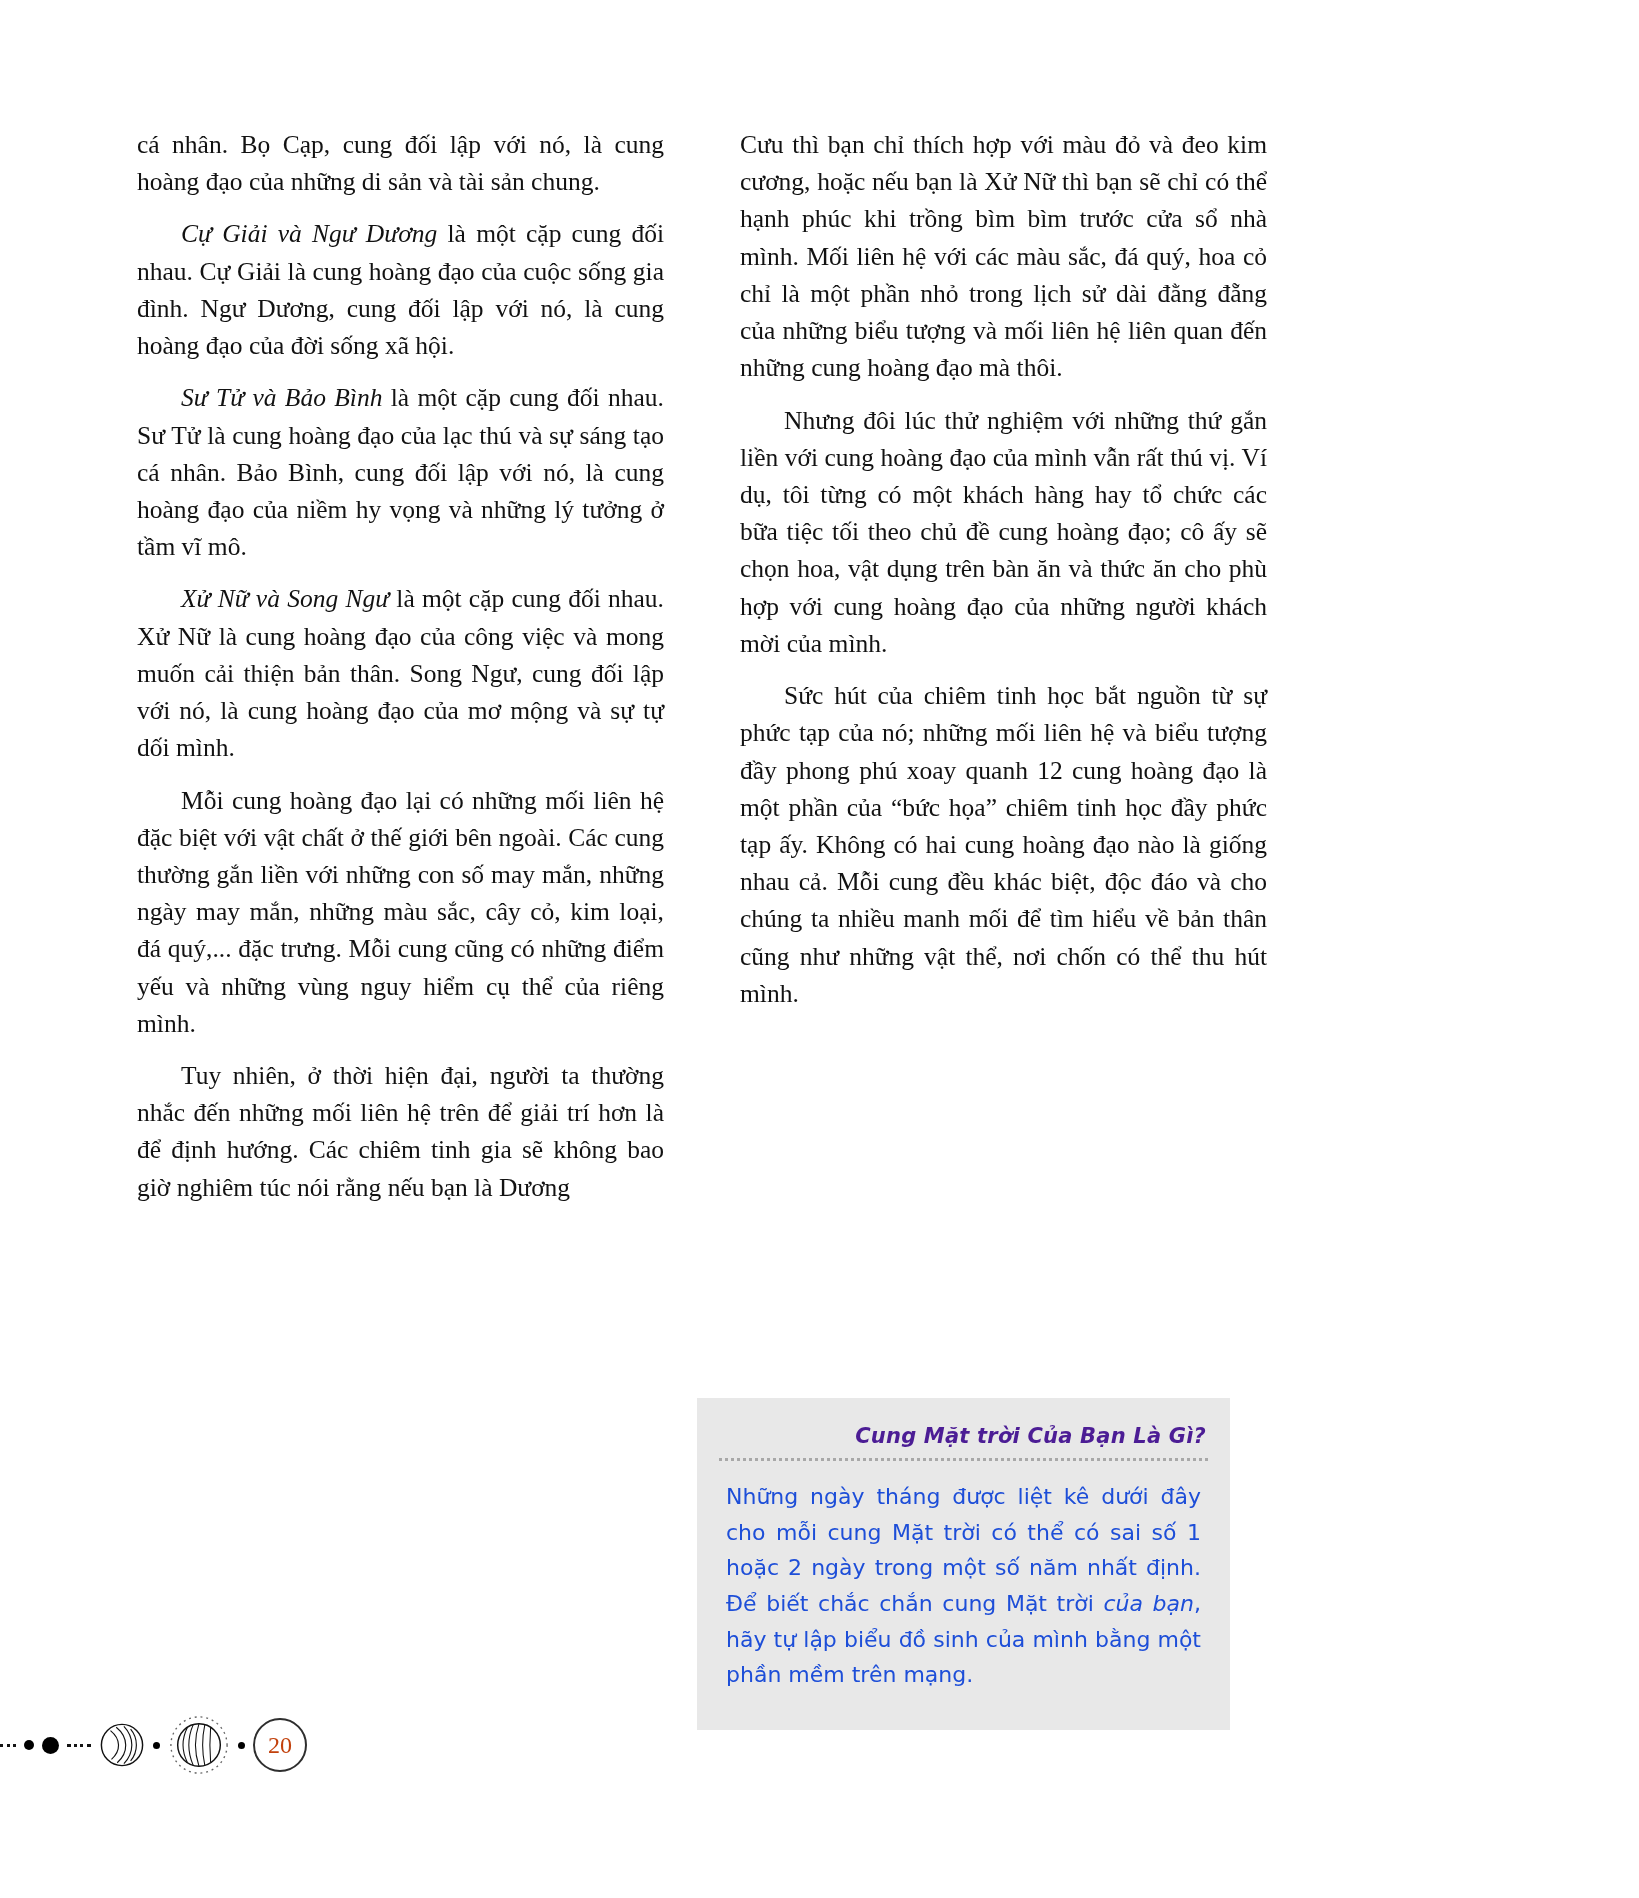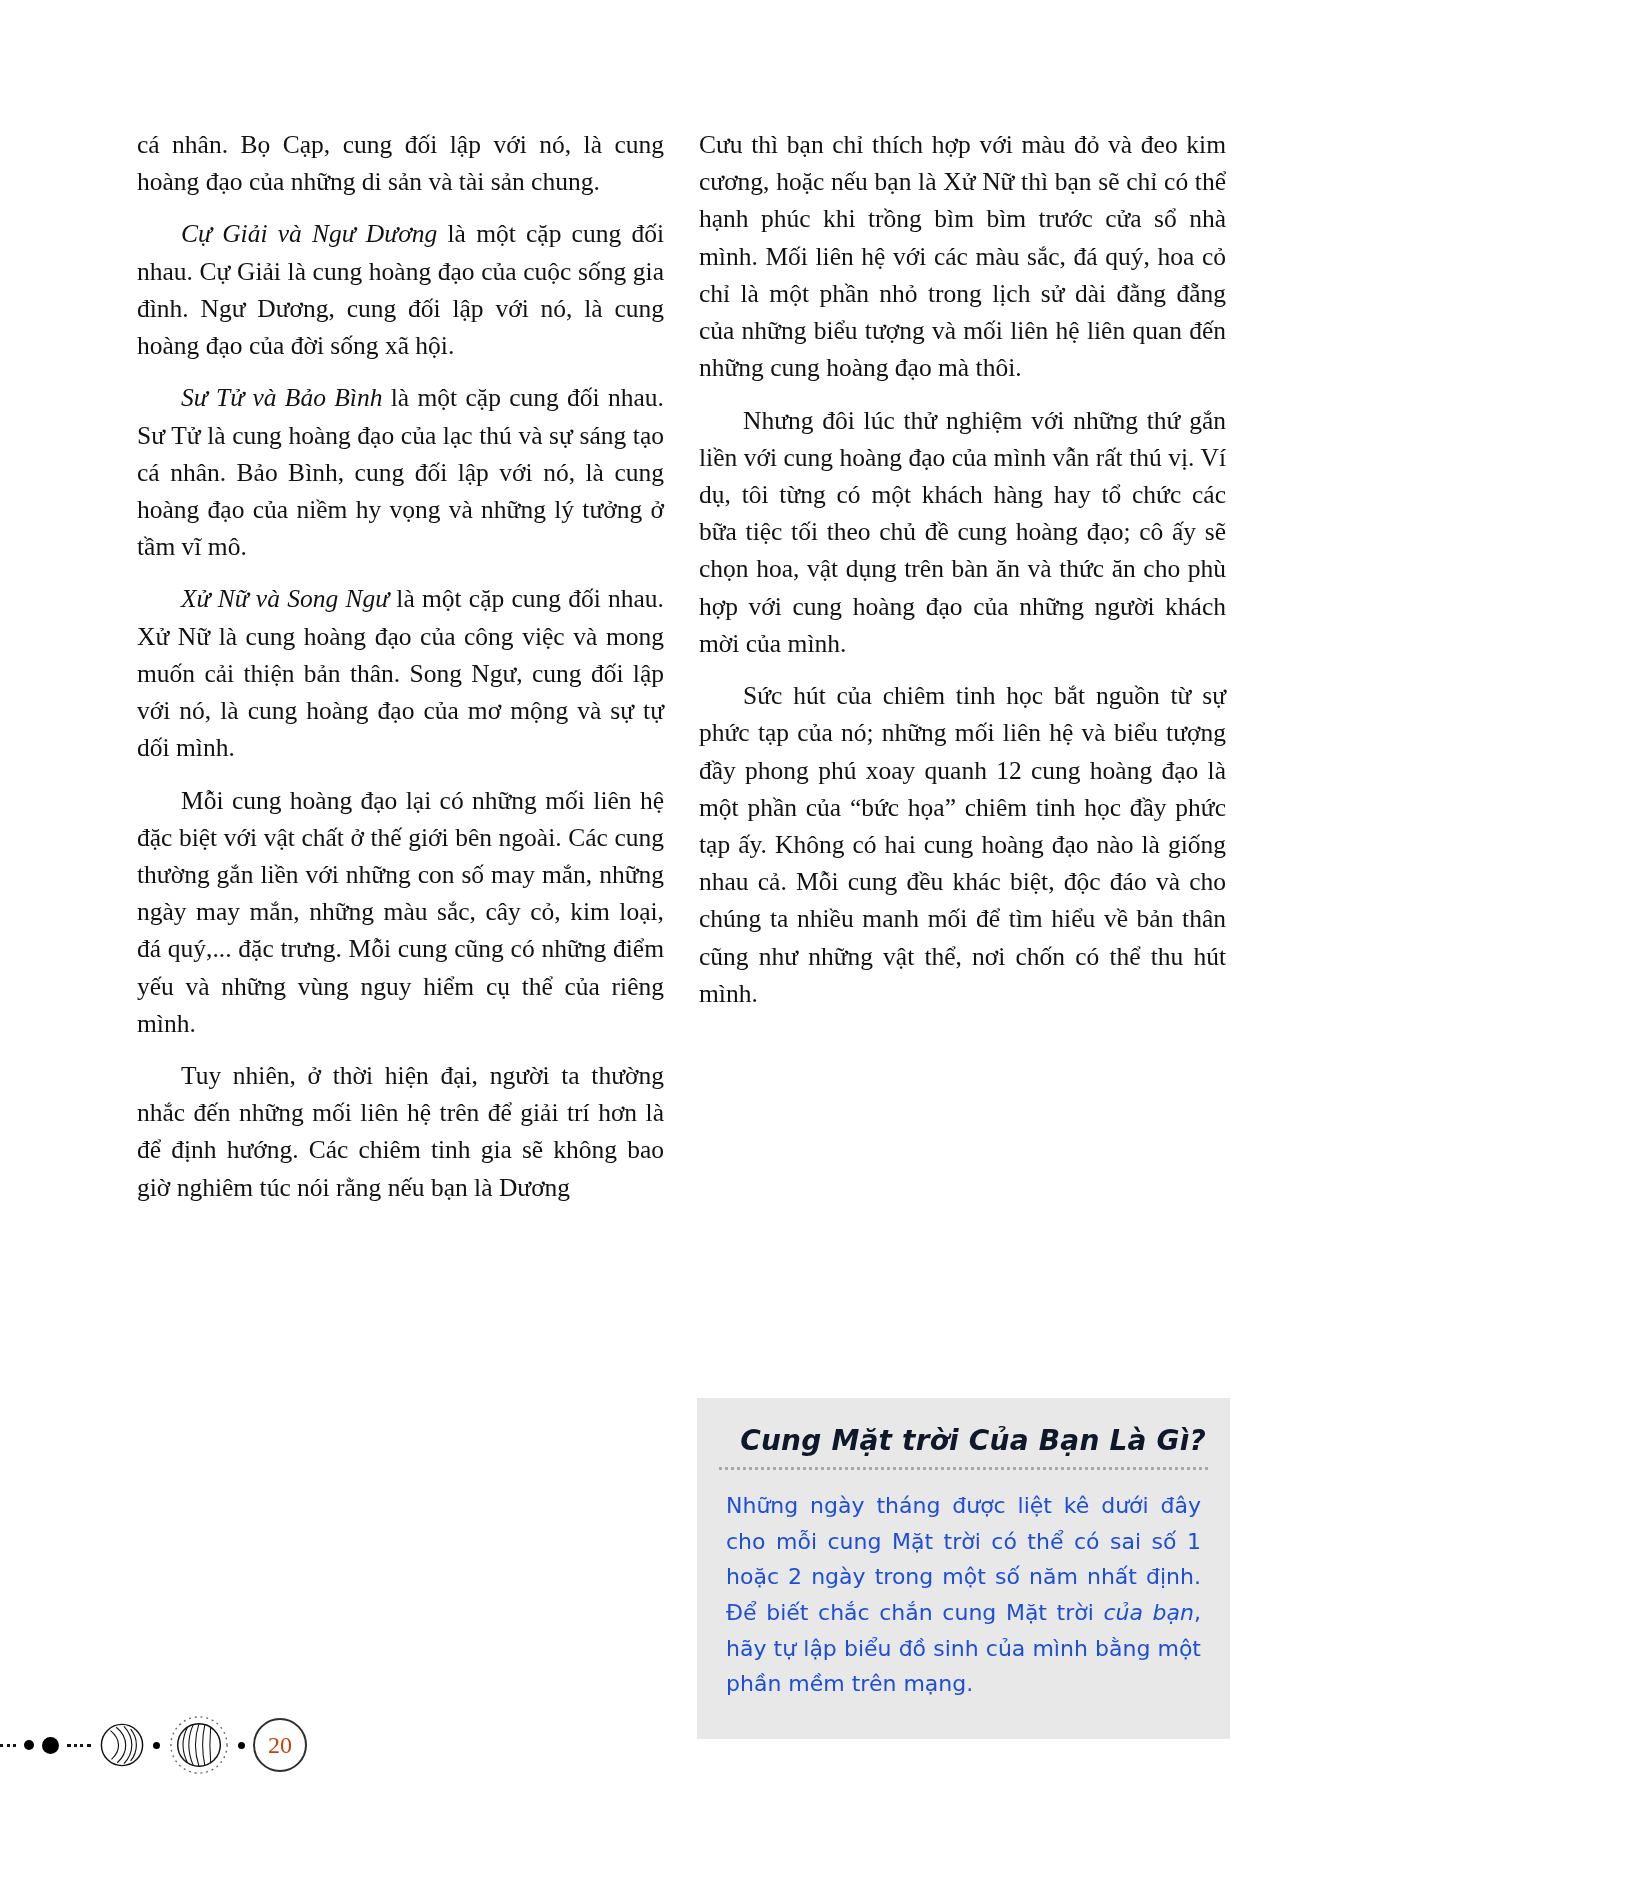--- a/index.html
+++ b/index.html
@@ -15,42 +15,42 @@
   }
   .col {
     position: absolute;
     top: 126px;
     width: 527px;
     text-align: justify;
     font-size: 25.5px;
     line-height: 1.46;
   }
   .col-left { left: 137px; }
-  .col-right { left: 699px; }
+  .col-right { left: 740px; }
   p.para { margin: 0 0 15px 0; }
   p.indent { text-indent: 44px; }
   .lead { font-style: italic; }
 
   .sun-box {
     position: absolute;
     left: 697px;
     top: 1398px;
     width: 533px;
     box-sizing: border-box;
     background: #e8e8e8;
     padding: 26px 22px 30px 22px;
     font-family: "DejaVu Sans", "Liberation Sans", sans-serif;
   }
   .sun-box-title {
     margin: 0 2px 10px 0;
-    font-size: 28px;
+    font-size: 21px;
     font-weight: bold;
     font-style: italic;
     text-align: right;
-    color: #0f172a;
+    color: #4c1d95;
     letter-spacing: 0.2px;
   }
   .sun-box-rule {
     border: none;
     border-top: 3px dotted #a8a8a8;
     margin: 0 0 18px 0;
     height: 0;
   }
   .sun-box-body {
     margin: 7px;

